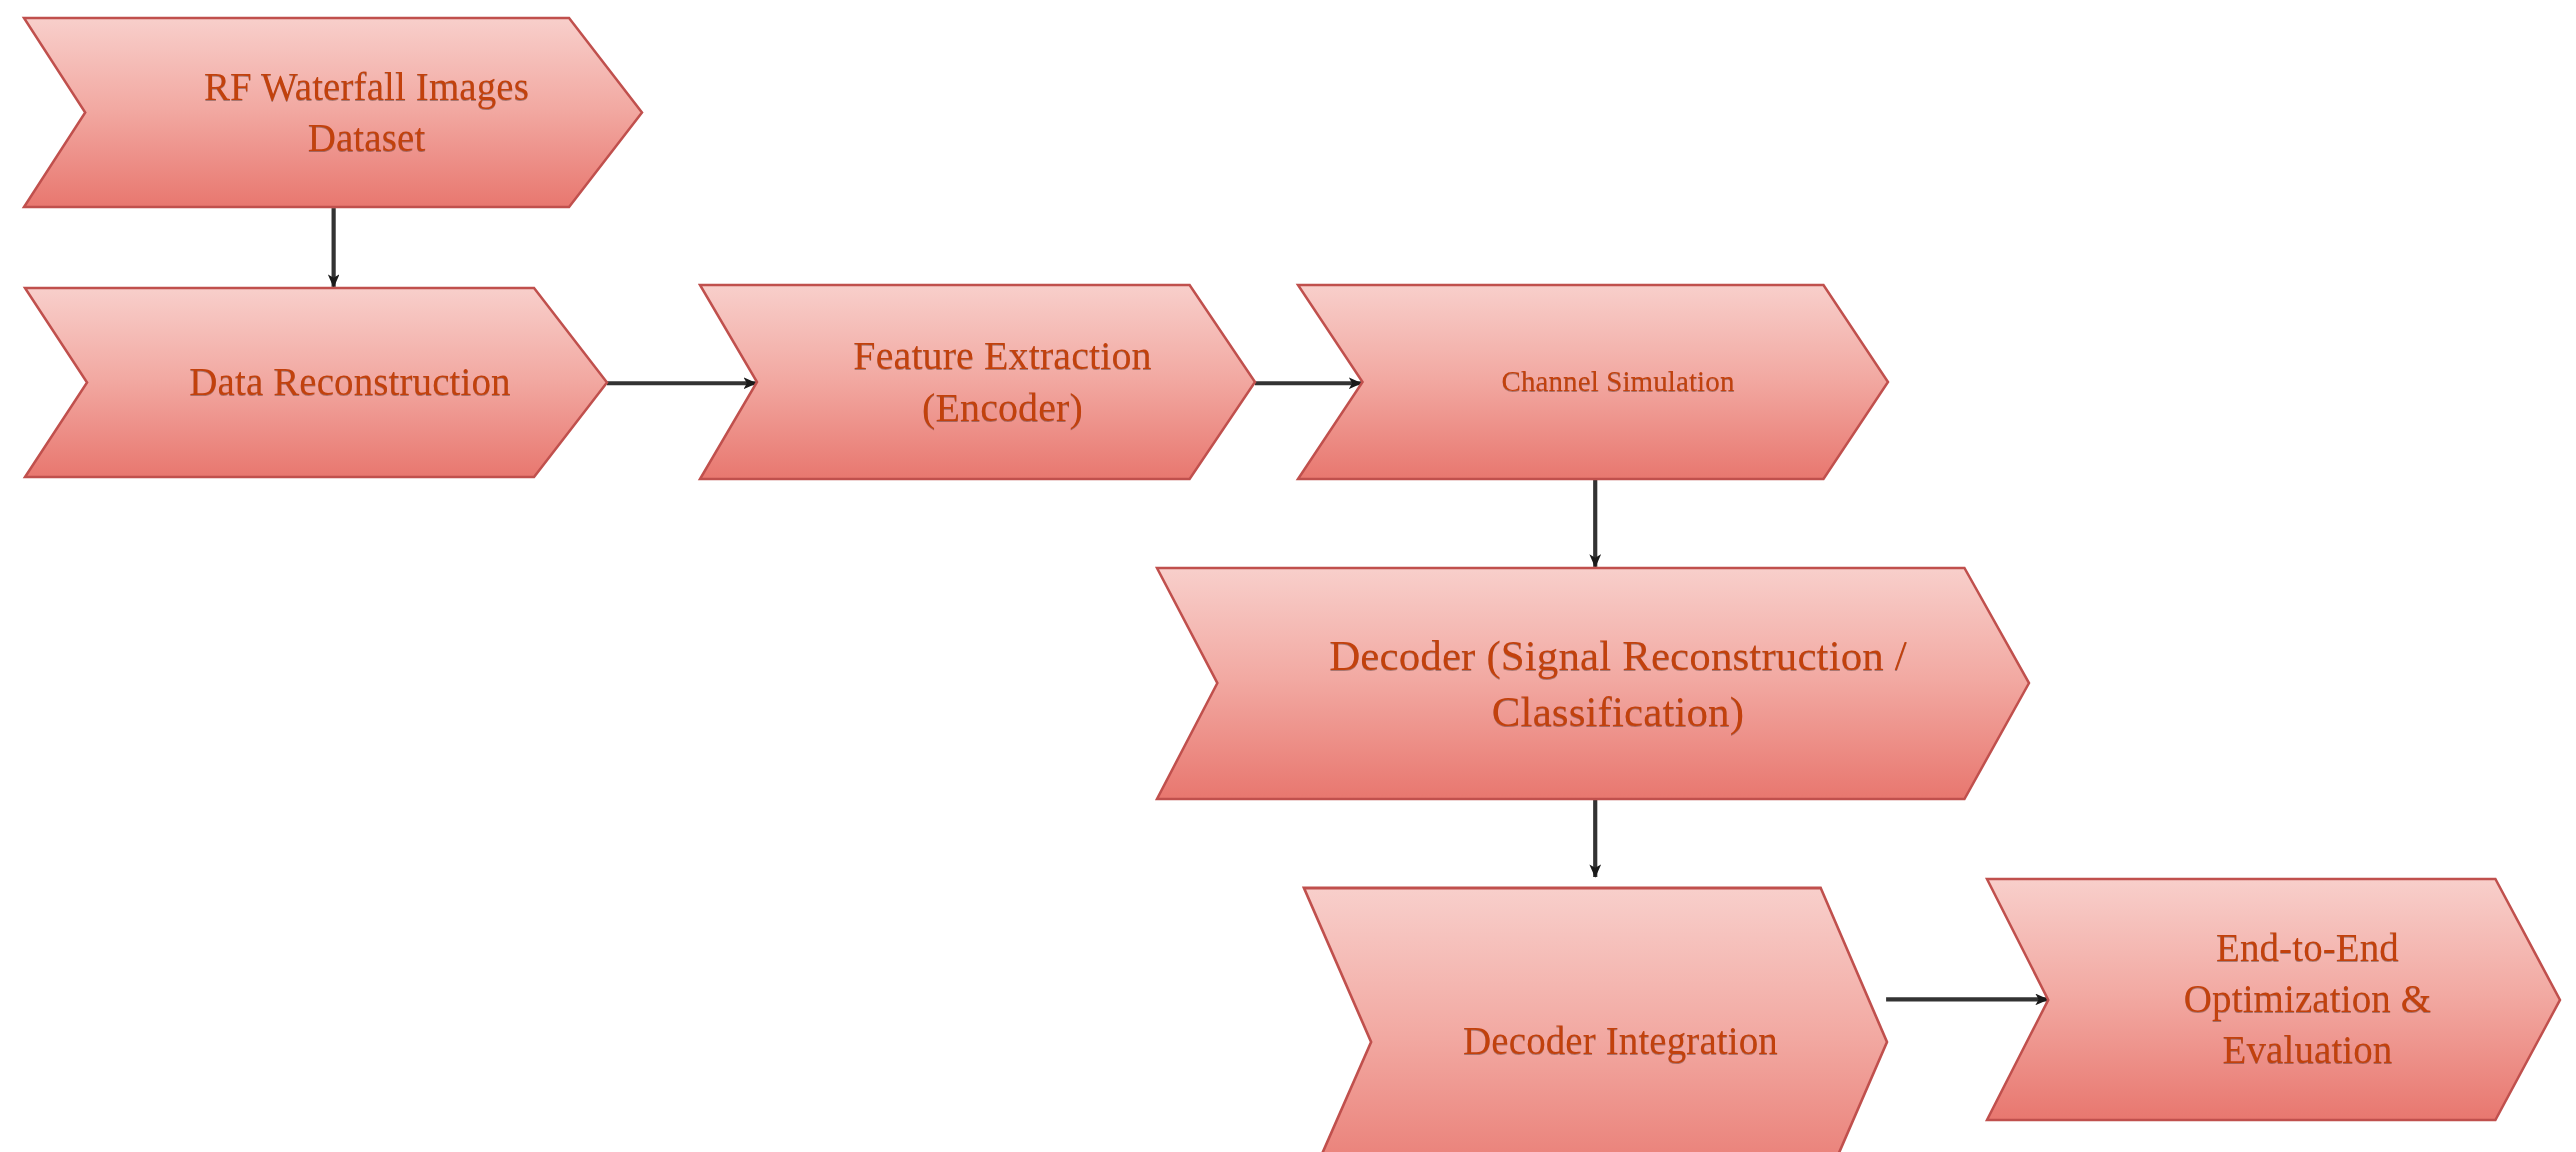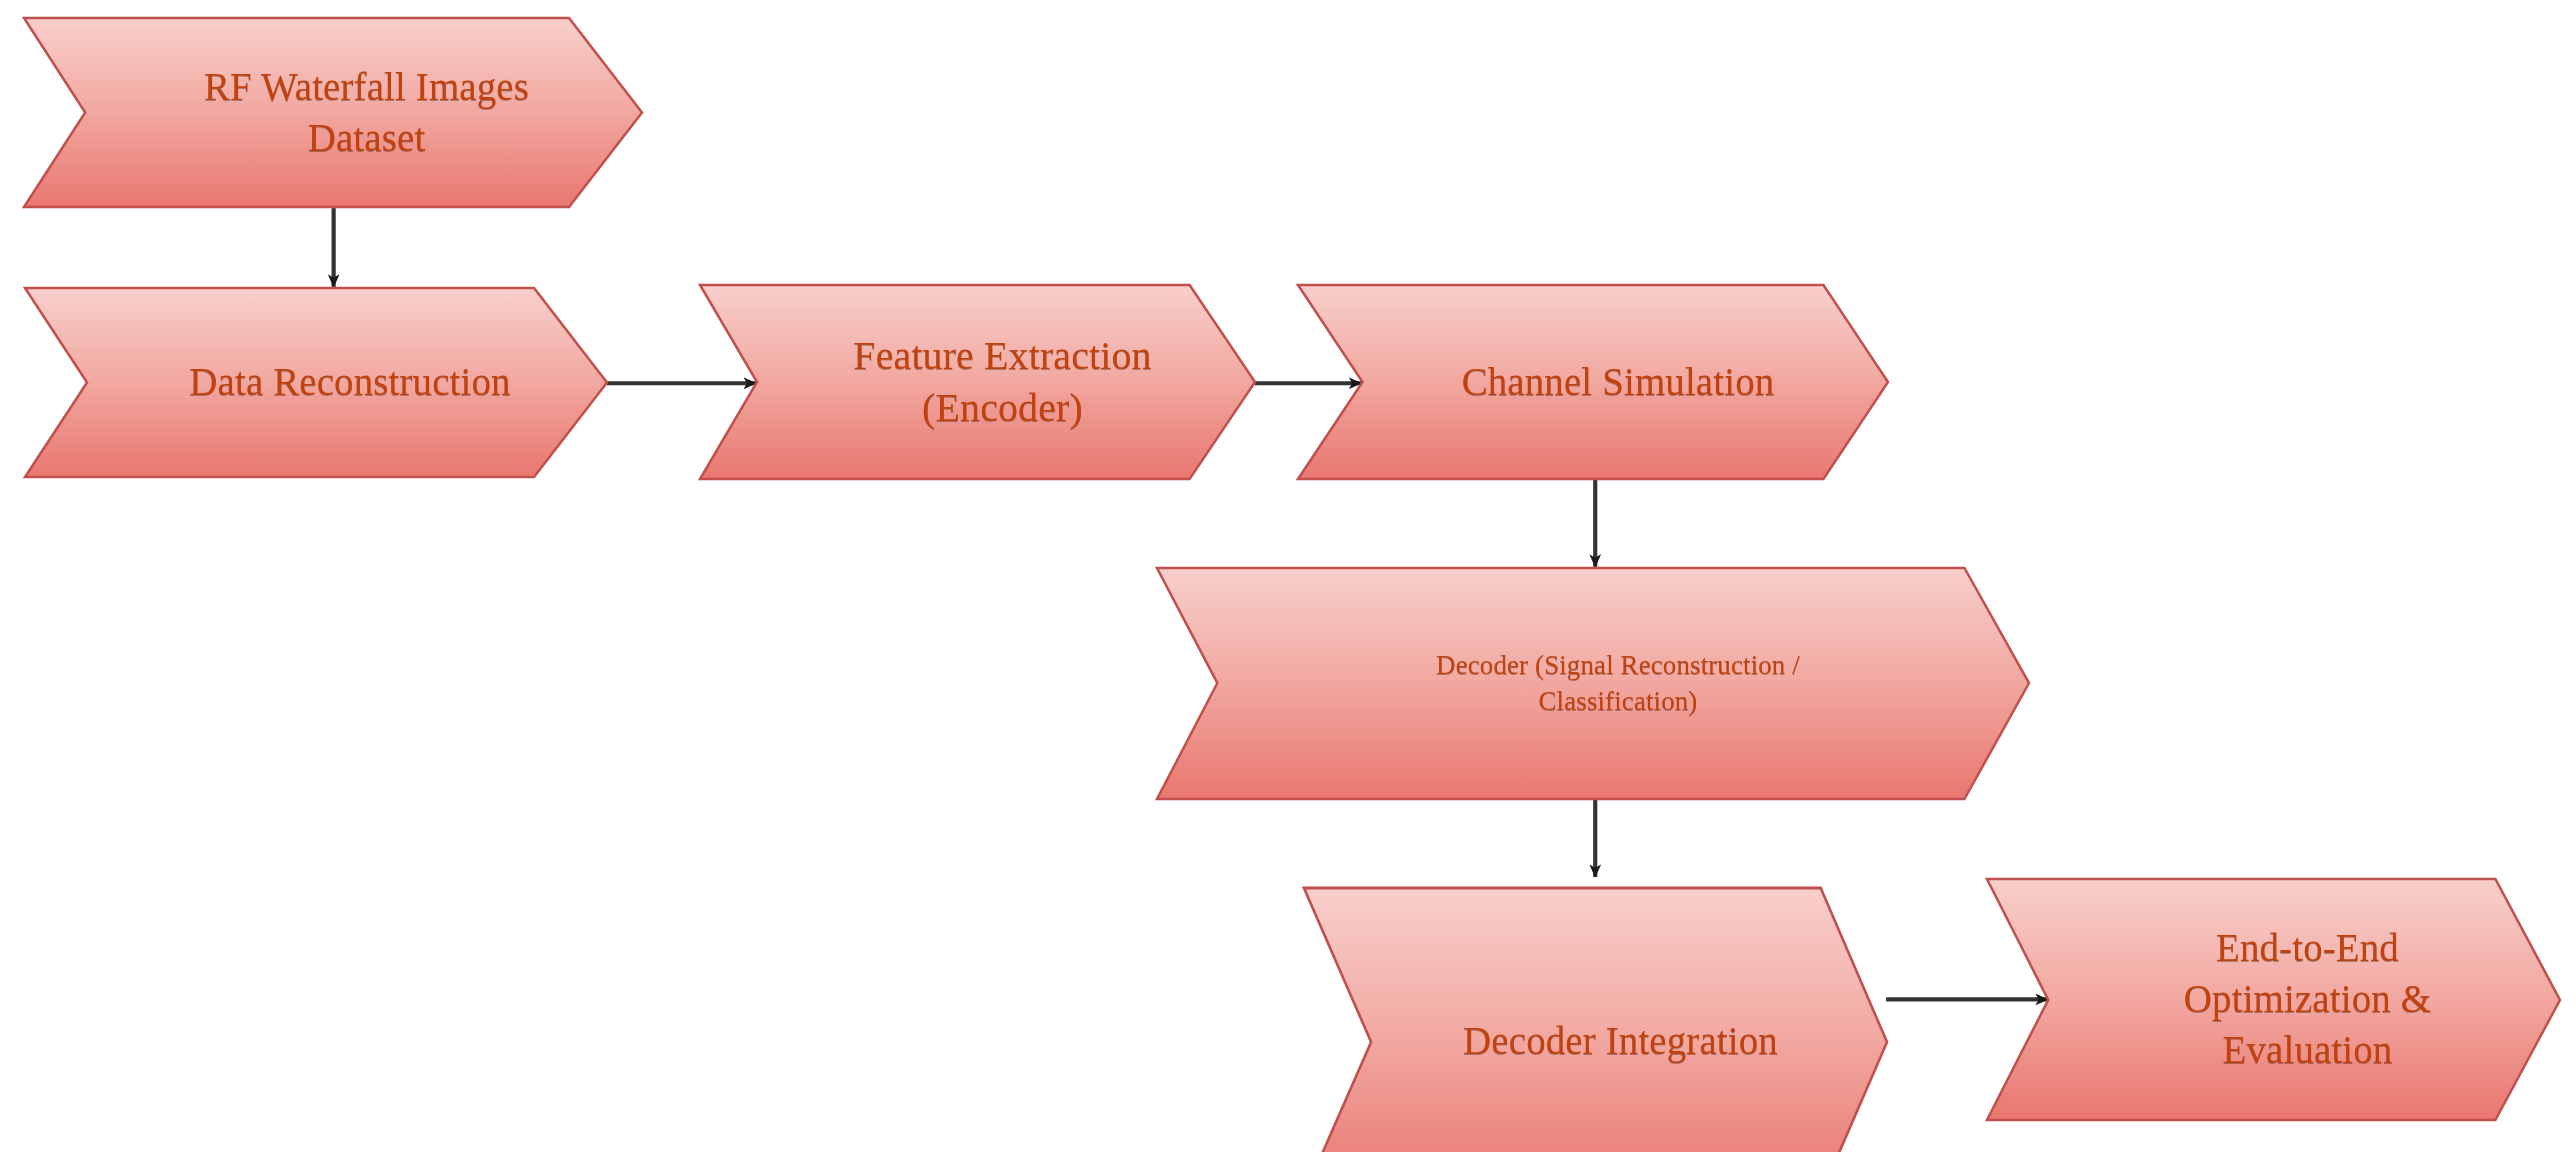--- a/index.html
+++ b/index.html
@@ -120,37 +120,37 @@
     <svg viewBox="0 0 704 232" preserveAspectRatio="none">
       <defs>
         <linearGradient id="g4" x1="0" y1="0" x2="0" y2="1">
           <stop offset="0%" stop-color="#F8CFCB"></stop>
           <stop offset="48%" stop-color="#F2A9A2"></stop>
           <stop offset="100%" stop-color="#E8776F"></stop>
         </linearGradient>
       </defs>
       <polygon points="0,0 627,0 704,116 627,232 0,232 77,116" fill="url(#g4)" stroke="#C0504D" stroke-width="3" stroke-linejoin="miter"></polygon>
     </svg>
-    <div class="label" style="font-size:39px;padding-left:25px;">
+    <div class="label" style="font-size:29px;padding-left:25px;">
       <span>Channel Simulation</span>
     </div>
   </div>
 
   <div class="node" style="left:1157px;top:568px;width:872px;height:231px;">
     <svg viewBox="0 0 1040 275" preserveAspectRatio="none">
       <defs>
         <linearGradient id="g5" x1="0" y1="0" x2="0" y2="1">
           <stop offset="0%" stop-color="#F8CFCB"></stop>
           <stop offset="48%" stop-color="#F2A9A2"></stop>
           <stop offset="100%" stop-color="#E8776F"></stop>
         </linearGradient>
       </defs>
       <polygon points="0,0 963,0 1040,137 963,275 0,275 72,137" fill="url(#g5)" stroke="#C0504D" stroke-width="3" stroke-linejoin="miter"></polygon>
     </svg>
-    <div class="label" style="font-size:27px;padding-left:25px;">
+    <div class="label" style="font-size:43px;padding-left:25px;">
       <span>Decoder (Signal Reconstruction /
 Classification)</span>
     </div>
   </div>
 
   <div class="node" style="left:1304px;top:879px;width:583px;height:307px;margin-top:9px;">
     <svg viewBox="0 0 695 287" preserveAspectRatio="none">
       <defs>
         <linearGradient id="g6" x1="0" y1="0" x2="0" y2="1">
           <stop offset="0%" stop-color="#F8CFCB"></stop>

